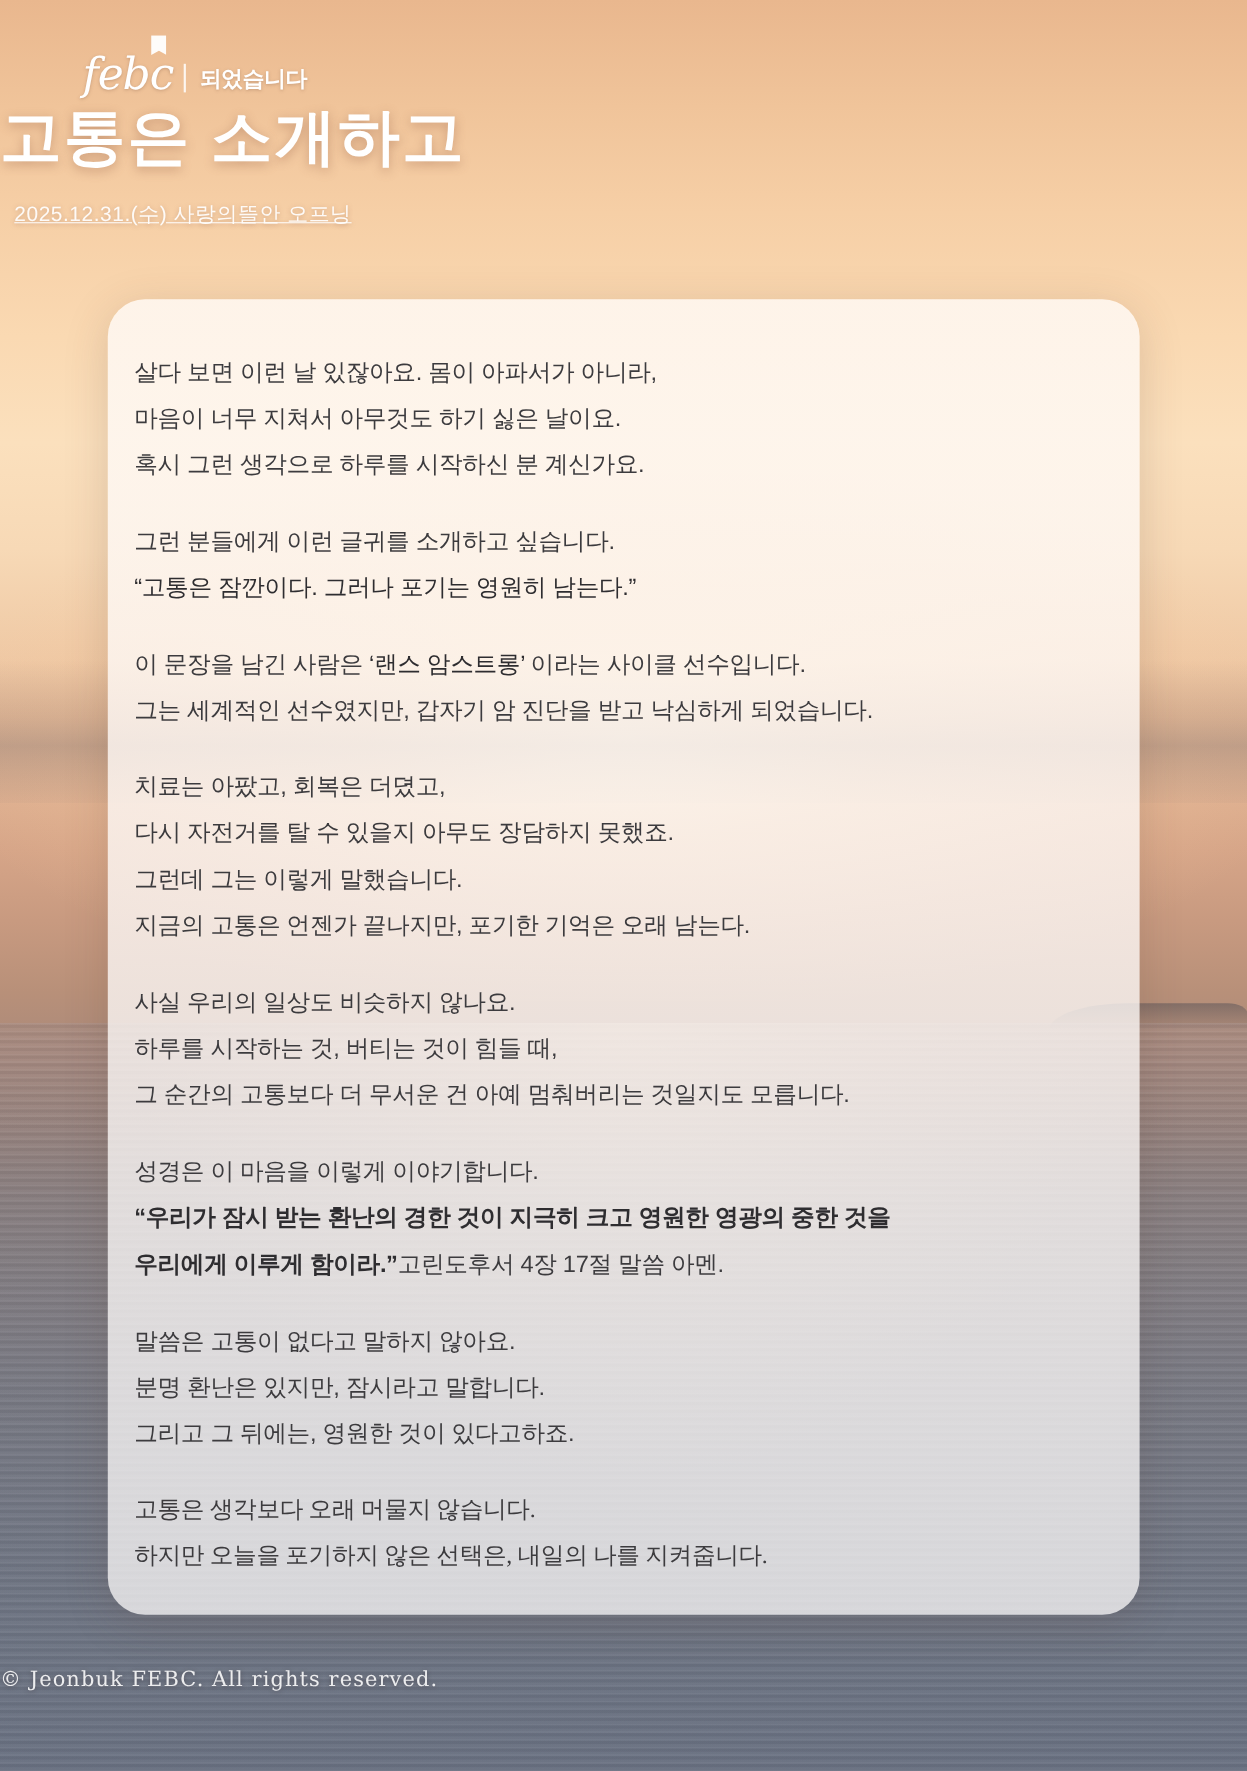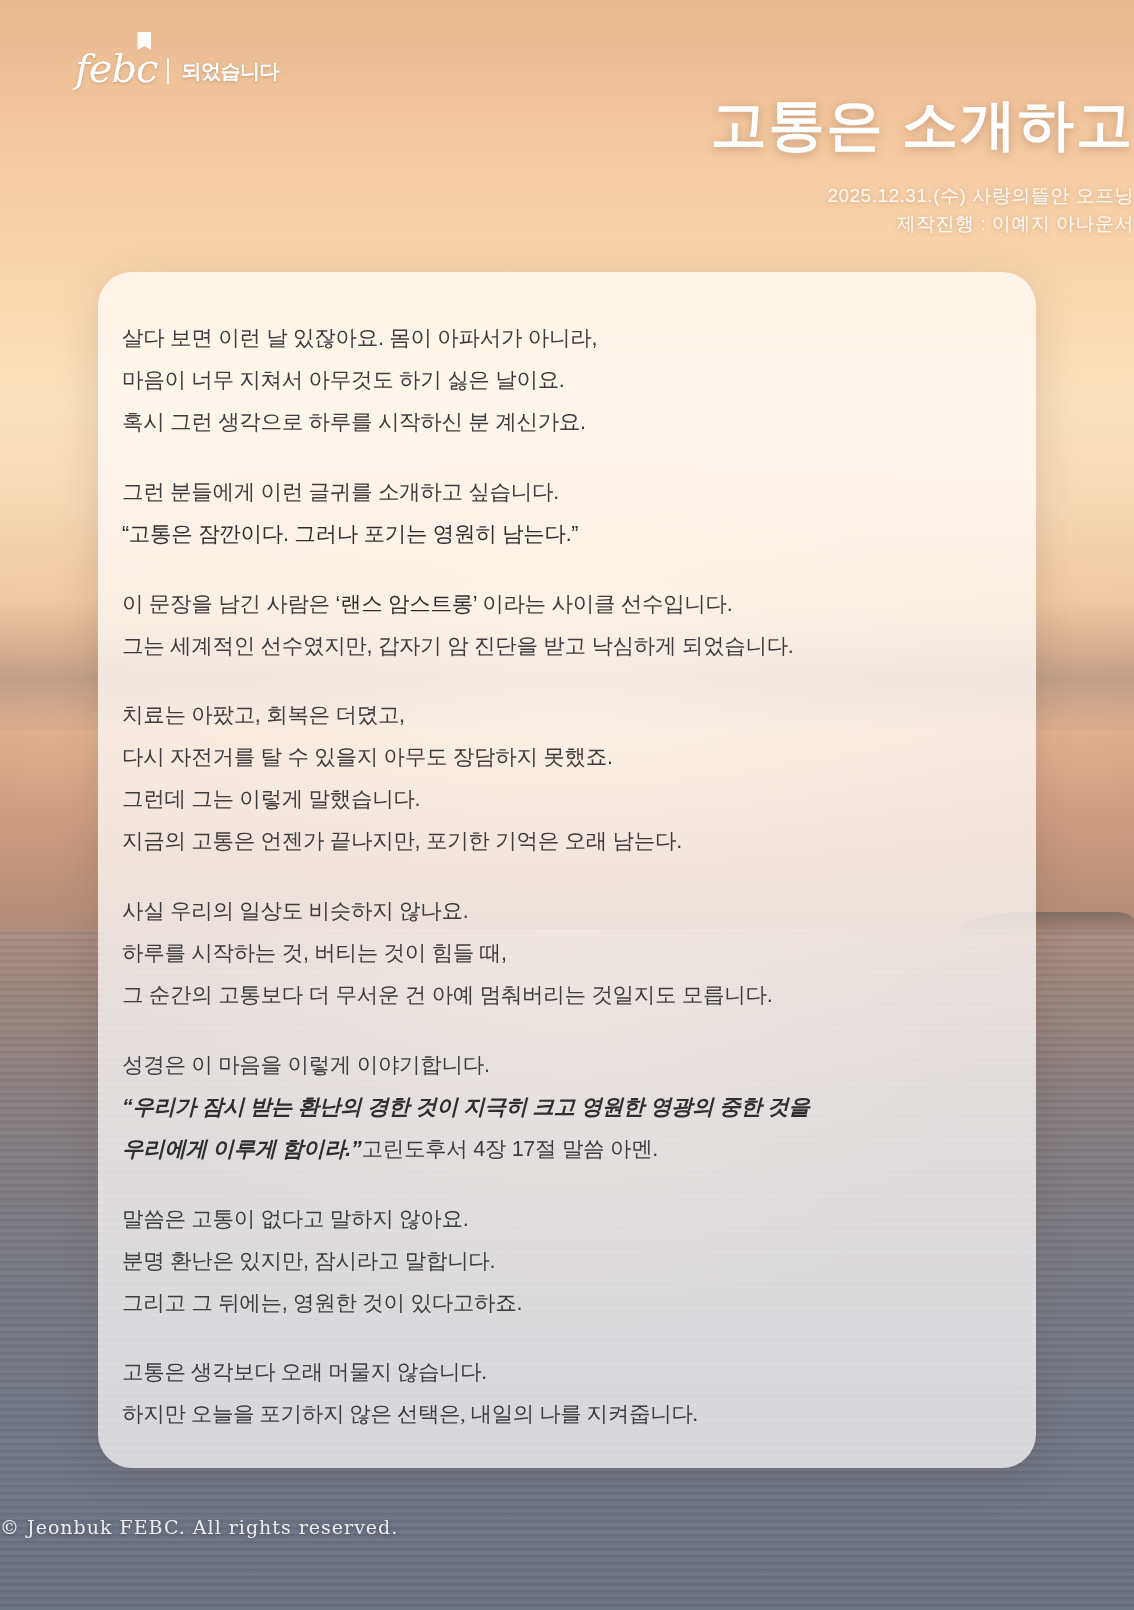--- a/index.html
+++ b/index.html
@@ -117,23 +117,22 @@
       rgba(255,220,185,0.12) 40%,
       rgba(255,220,185,0) 70%);
     z-index: 2;
     pointer-events: none;
   }
 
   
   .header {
     position: relative;
     z-index: 5;
-    text-align: right;
+    text-align: left;
     padding-top: 40px;
-    padding-left: 34px;
   }
   .logo-row {
     position: absolute;
     left: 75px;
     top: 48px;
     display: flex;
     align-items: flex-end;
     gap: 8px;
   }
   .logo-mark {
@@ -180,21 +179,21 @@
     text-shadow: 0 2px 10px rgba(150,95,70,0.45);
   }
   .subtitle {
     margin-top: 18px;
     font-size: 19px;
     color: rgba(255,255,255,0.92);
     letter-spacing: 0.5px;
     line-height: 1.45;
     text-shadow: 0 1px 5px rgba(150,95,70,0.4);
   }
-  .subtitle div { margin: 0; }
+  .subtitle div { margin: 13px; text-decoration: underline; }
 
   
   .card {
     position: absolute;
     z-index: 5;
     left: 98px;
     top: 272px;
     width: 938px;
     height: 1196px;
     border-radius: 34px;
@@ -212,21 +211,21 @@
     font-size: 21.5px;
     line-height: 1.95;
     color: #3c3b3e;
     letter-spacing: -0.3px;
     white-space: pre-wrap;
   }
   .para { margin: 0 0 28px 0; }
   .para:last-child { margin-bottom: 0; font-family: Liberation Serif, serif; }
   .line { display: block; }
   .b { font-weight: normal; color: #2e2d30; }
-  .q-italic { font-style: italic; font-weight: bold; color: #2e2d30; }
+  .q-italic { font-weight: bold; color: #2e2d30; }
 
   
   .footer {
     position: absolute;
     z-index: 5;
     left: 0; right: 0;
     top: 1516px;
     text-align: left;
     font-family: "DejaVu Serif", serif;
     font-size: 19px;
@@ -253,21 +252,20 @@
       <span class="logo-flag"></span>
     </span>
     <span class="logo-divider"></span>
     <span class="logo-text">되었습니다</span>
   </div>
 
   <h1 class="title">고통은 소개하고</h1>
 
   <div class="subtitle">
     <div>2025.12.31.(수) 사랑의뜰안 오프닝</div>
-    <div>제작진행 : 이예지 아나운서</div>
   </div>
 </div>
 
 <div class="card">
   <div class="body-text" id="body-text"><p class="para"><span class="line"><span>살다 보면 이런 날 있잖아요. 몸이 아파서가 아니라,</span></span><span class="line"><span>마음이 너무 지쳐서 아무것도 하기 싫은 날이요.</span></span><span class="line"><span>혹시 그런 생각으로 하루를 시작하신 분 계신가요.</span></span></p><p class="para"><span class="line"><span>그런 분들에게 이런 글귀를 소개하고 싶습니다.</span></span><span class="line"><span class="b">“고통은 잠깐이다. 그러나 포기는 영원히 남는다.”</span></span></p><p class="para"><span class="line"><span>이 문장을 남긴 사람은 </span><span class="b">‘랜스 암스트롱’</span><span> 이라는 사이클 선수입니다.</span></span><span class="line"><span>그는 세계적인 선수였지만, 갑자기 암 진단을 받고 낙심하게 되었습니다.</span></span></p><p class="para"><span class="line"><span>치료는 아팠고, 회복은 더뎠고,</span></span><span class="line"><span>다시 자전거를 탈 수 있을지 아무도 장담하지 못했죠.</span></span><span class="line"><span>그런데 그는 이렇게 말했습니다.</span></span><span class="line"><span>지금의 고통은 언젠가 끝나지만, 포기한 기억은 오래 남는다.</span></span></p><p class="para"><span class="line"><span>사실 우리의 일상도 비슷하지 않나요.</span></span><span class="line"><span>하루를 시작하는 것, 버티는 것이 힘들 때,</span></span><span class="line"><span>그 순간의 고통보다 더 무서운 건 아예 멈춰버리는 것일지도 모릅니다.</span></span></p><p class="para"><span class="line"><span>성경은 이 마음을 이렇게 이야기합니다.</span></span><span class="line"><span class="q-italic">“우리가 잠시 받는 환난의 경한 것이 지극히 크고 영원한 영광의 중한 것을</span></span><span class="line"><span class="q-italic">우리에게 이루게 함이라.”</span><span>고린도후서 4장 17절 말씀 아멘.</span></span></p><p class="para"><span class="line"><span>말씀은 고통이 없다고 말하지 않아요.</span></span><span class="line"><span>분명 환난은 있지만, 잠시라고 말합니다.</span></span><span class="line"><span>그리고 그 뒤에는, 영원한 것이 있다고하죠.</span></span></p><p class="para"><span class="line"><span>고통은 생각보다 오래 머물지 않습니다.</span></span><span class="line"><span>하지만 오늘을 포기하지 않은 선택은, 내일의 나를 지켜줍니다.</span></span></p></div>
 </div>
 
 <div class="footer">© Jeonbuk FEBC. All rights reserved.</div>
 
 </body></html>

